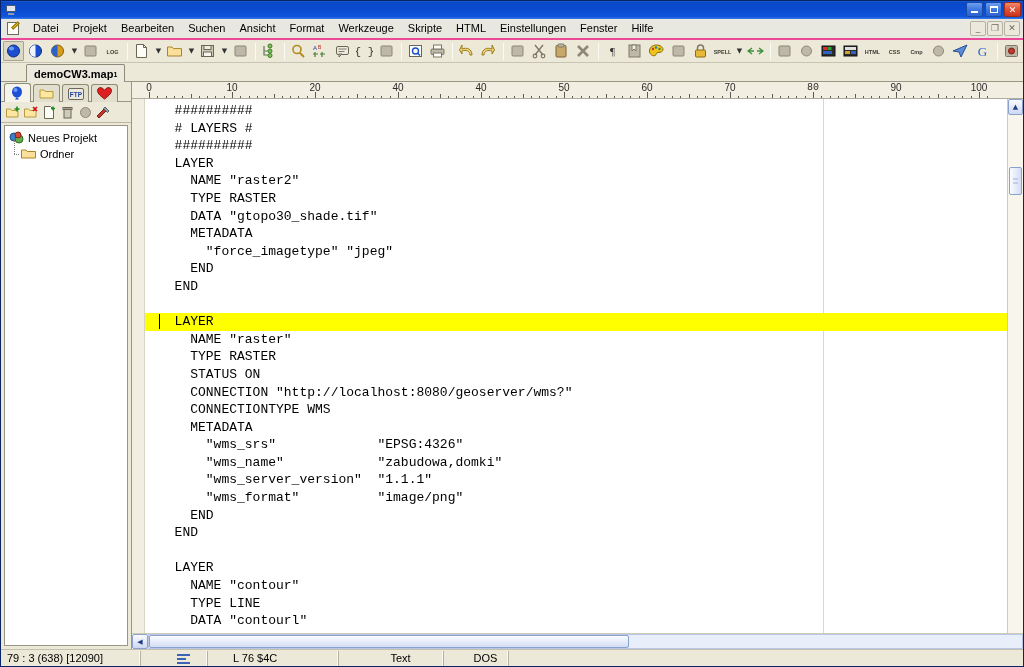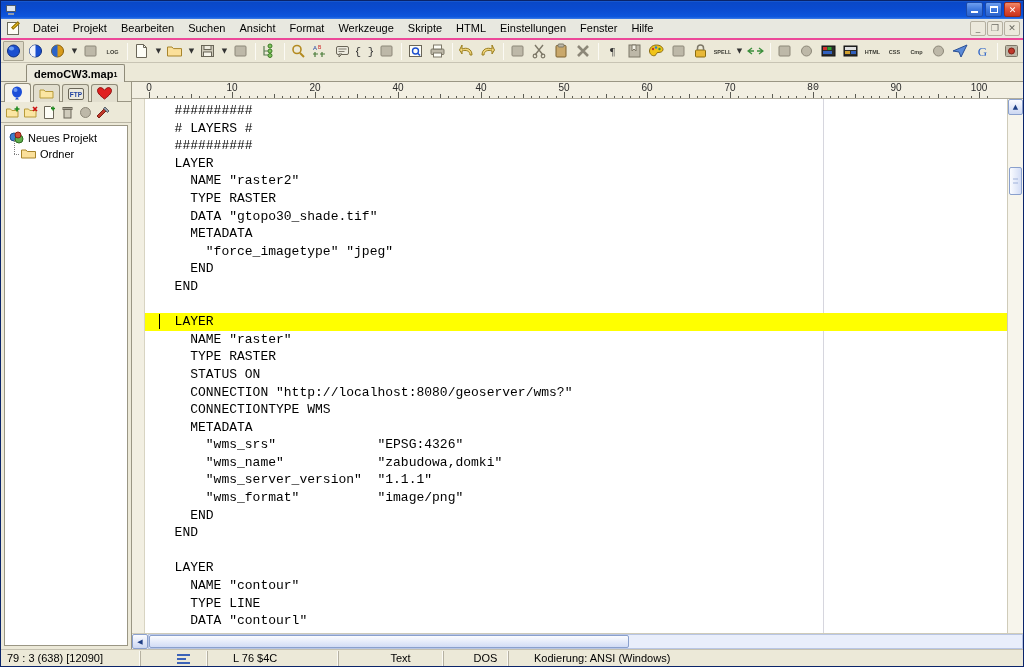--- a/index.html
+++ b/index.html
@@ -993,16 +993,15 @@
     <div class="sb-cell sb-icon" style="width:48px">
       <span class="wrapglyph">
         <i style="top:0;width:13px"></i>
           <i style="top:4px;width:9px"></i>
           <i style="top:8px;width:13px"></i>
       </span>
     </div>
     <div class="sb-cell" style="width:112px">L  76  $4C</div>
     <div class="sb-cell" style="width:86px;justify-content:center">Text</div>
     <div class="sb-cell" style="width:46px;justify-content:center">DOS</div>
-    <div class="sb-cell plain" style="flex:1 1 auto">Kodierung: ANSI (Windows)</div>
   </div>
 
 </div>
 
 </body></html>

